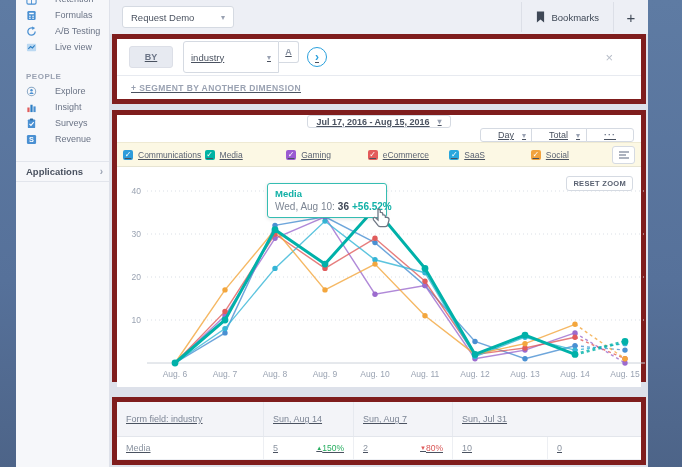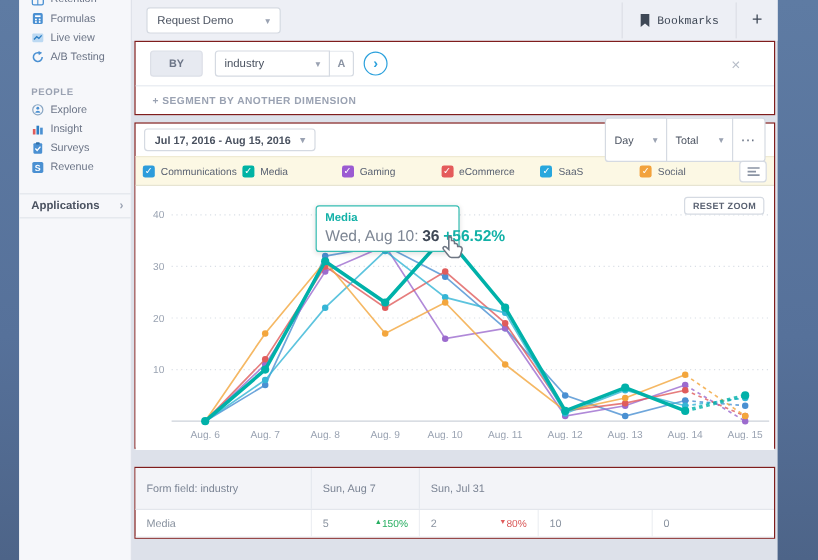--- a/index.html
+++ b/index.html
@@ -6,72 +6,72 @@
   html,body { width:682px; height:467px; overflow:hidden; }
   body {
     font-family:"Liberation Sans", sans-serif;
     background:linear-gradient(180deg,#5e7ba3 0%,#56719a 60%,#4d6488 100%);
     position:relative; color:#4a5260;
   }
   .app { position:absolute; left:16px; top:0; width:632px; height:467px; background:#dde1ea; display:flex; }
 
   
   .sidebar { width:94px; background:#f6f7fa; border-right:1px solid #dfe2ea; padding:0 0 0 10px; overflow:hidden; flex-shrink:0; }
-  .side-item { height:16px; display:flex; align-items:center; gap:5px; font-size:9px; color:#6b7486; cursor:pointer; }
+  .side-item { height:16px; display:flex; align-items:center; gap:18px; font-size:9px; color:#6b7486; cursor:pointer; }
   .side-item svg { flex-shrink:0; }
   .side-item.clipped { margin-top:-9px; }
   .side-heading { margin-top:14px; height:14px; display:flex; align-items:center; font-size:8px; font-weight:bold; letter-spacing:.5px; color:#9aa2b2; }
   .side-apps { margin:14px 0 0 -10px; padding:0 6px 0 10px; height:21px; border-top:1px solid #e2e5ec; border-bottom:1px solid #e2e5ec; display:flex; align-items:center; justify-content:space-between; font-size:9.5px; font-weight:bold; color:#4a5260; cursor:pointer; }
   .side-apps .chev { color:#9aa2b2; font-size:10px; }
 
   
   .main { flex:1; display:flex; flex-direction:column; min-width:0; }
 
   .topbar { height:34px; background:#edeff5; display:flex; align-items:center; padding:0 0 0 12px; }
   .btn { background:#fff; border:1px solid #d5dae2; border-radius:3px; cursor:pointer; color:#4a5260; }
   .report-btn { width:112px; height:22px; display:flex; align-items:center; justify-content:space-between; padding:0 8px; font-size:9.5px;gap:20px; }
   .chev-down { color:#9aa2b2; font-size:8px; }
-  .topbar-right { margin-left:auto; display:flex; align-items:stretch; height:30px;font-family:Liberation Mono, monospace; }
+  .topbar-right { margin-left:auto; display:flex; align-items:stretch; height:30px; }
   .bookmarks { display:flex; align-items:center; gap:6px; padding:0 14px; border-left:1px solid #dcdfe7; border-right:1px solid #dcdfe7; font-size:9.5px; color:#3f4856; cursor:pointer; }
   .plus-btn { width:34px; display:flex; align-items:center; justify-content:center; font-size:15px; color:#3f4856; cursor:pointer; }
 
-  .card { background:#fff; border:1px solid #7f1d1d; margin:0 2px; }
+  .card { background:#fff; border:5px solid #7f1d1d; margin:0 2px;text-decoration:underline; }
 
   
   .q-row1 { height:36px; display:flex; align-items:center; padding:0 12px; position:relative; }
   .by-chip { width:44px; height:22px; background:#e7eaf1; border:1px solid #dcdfe7; border-radius:3px; display:flex; align-items:center; justify-content:center; font-size:9px; font-weight:bold; color:#6b7486; }
   .dim-group { display:flex; margin-left:10px; }
-  .dim-select { width:96px; height:22px; background:#fff; border:1px solid #d5dae2; border-radius:3px 0 0 3px; display:flex; align-items:center; justify-content:space-between; padding:0 7px; font-size:9.5px; cursor:pointer; }
+  .dim-select { width:96px; height:32px; background:#fff; border:1px solid #d5dae2; border-radius:3px 0 0 3px; display:flex; align-items:center; justify-content:space-between; padding:0 7px; font-size:9.5px; cursor:pointer; }
   .letter-btn { width:20px; height:22px; border:1px solid #d5dae2; border-left:none; border-radius:0 3px 3px 0; display:flex; align-items:center; justify-content:center; font-size:9px; font-weight:bold; color:#8a93a3; background:#fff; cursor:pointer; }
   .circle-btn { margin-left:8px; width:20px; height:20px; border:1.5px solid #2aa0dc; border-radius:50%; color:#2aa0dc; display:flex; align-items:center; justify-content:center; font-size:12px; font-weight:bold; background:#fff; cursor:pointer; }
   .close-x { position:absolute; right:28px; color:#b7bdc8; font-size:13px; cursor:pointer; }
   .q-row2 { height:24px; border-top:1px solid #e7eaf0; display:flex; align-items:center; padding:0 14px; font-size:8.5px; font-weight:bold; letter-spacing:.4px; color:#9aa2b2; cursor:pointer; }
   .q-row3 { height:27px; background:#f0f2f7; border-top:1px solid #e7eaf0; display:flex; align-items:center; justify-content:flex-end; padding:0 8px; }
   .show-btn { background:#17a2dd; color:#fff; border:none; border-radius:3px; height:20px; width:46px; font-size:9px; font-weight:bold; cursor:pointer; }
 
   
   .chart-card { margin-top:6px; height:272px; }
-  .chart-toolbar { height:27px; display:flex; align-items:center; padding:0 7px; }
+  .chart-toolbar { height:27px; display:flex; align-items:center; padding:0 7px;flex-direction:column; }
   .date-btn { height:19px; display:flex; align-items:center; gap:8px; padding:0 8px; font-size:9px; font-weight:bold; }
   .toolbar-right { margin-left:auto; display:flex; }
-  .tb-btn { height:37px; display:flex; align-items:center; justify-content:space-between; padding:0 7px; font-size:9px; border-radius:0; margin-left:-1px; gap:8px; }
+  .tb-btn { height:14px; display:flex; align-items:center; justify-content:flex-start; padding:0 17px; font-size:9px; border-radius:0; margin-left:-1px; gap:8px; }
   .tb-btn:first-child { border-radius:3px 0 0 3px; }
   .tb-btn:last-child { border-radius:0 3px 3px 0; }
   .more-btn { font-weight:bold; letter-spacing:1px; color:#6b7486; }
 
   .legend { height:25px; background:#fcf8e4; border-top:1px solid #efead3; border-bottom:1px solid #e7e4d2; display:flex; align-items:center; padding:0 6px; }
   .legend-item { width:87px; display:flex; align-items:center; gap:5px; font-size:8.5px; color:#5a6272; cursor:pointer; }
   .cbx { width:10px; height:10px; border-radius:2px; color:#fff; font-size:8px; line-height:10px; text-align:center; }
   .legend-list-btn { margin-left:auto; width:24px; height:18px; display:flex; align-items:center; justify-content:center; }
 
   .chart-area { position:relative; height:220px; background:#fff; }
   .reset-zoom { position:absolute; top:9px; right:8px; height:15px; padding:0 6px; font-size:7.5px; font-weight:bold; color:#5a6272; letter-spacing:.3px; }
   .tooltip { position:absolute; left:150px; top:16px; width:120px; background:#fff; border:1px solid #35bdb2; border-radius:3px; box-shadow:0 1px 4px rgba(0,0,0,.12); padding:4px 7px 5px; z-index:5; }
   .tooltip .tt-title { font-size:9.5px; font-weight:bold; color:#12b1a7; margin-bottom:2px; }
-  .tooltip .tt-line { font-size:13px; color:#7d8694; display:flex; gap:3px; white-space:nowrap; }
+  .tooltip .tt-line { font-size:10px; color:#7d8694; display:flex; gap:3px; white-space:nowrap; }
   .tooltip .tt-val { color:#3f4856; font-weight:bold; }
   .tooltip .tt-delta { color:#12b1a7; font-weight:bold; }
   .cursor-hand { position:absolute; left:253px; top:40px; z-index:6; }
 
   
   .table-card { margin-top:15px; font-size:9px; }
   .tbl-grid { display:grid; grid-template-columns:147px 90px 99px 95px 1fr; }
   .tbl-head { background:#f3f4f8; border-bottom:1px solid #e3e6ec; color:#7b8494; }
   .tbl-head > div { height:26px; display:flex; align-items:center; padding:17px 9px; border-right:1px solid #e6e9ef; }
   .tbl-head > div:last-child { border-right:none; }
@@ -104,31 +104,31 @@
           <rect x="3.5" y="3" width="5" height="1.6" fill="#fff"></rect>
           <circle cx="4.3" cy="6.8" r=".9" fill="#fff"></circle>
           <circle cx="7.7" cy="6.8" r=".9" fill="#fff"></circle>
           <circle cx="4.3" cy="9" r=".9" fill="#fff"></circle>
           <circle cx="7.7" cy="9" r=".9" fill="#fff"></circle>
         </svg>
       <span>Formulas</span>
     </div>
     <div class="side-item">
       <svg width="11" height="11" viewBox="0 0 12 12">
+          <path d="M10 6 A4 4 0 1 1 7.6 2.4" fill="none" stroke="#4a90d2" stroke-width="1.4"></path>
+          <polygon points="6.6,0.6 10,2.2 6.9,4.4" fill="#4a90d2"></polygon>
+        </svg>
+      <span>A/B Testing</span>
+    </div>
+    <div class="side-item">
+      <svg width="11" height="11" viewBox="0 0 12 12">
           <rect x="1" y="2" width="10" height="8" rx="1" fill="#bcd9f2"></rect>
           <polyline points="2.5,7.5 5,5 7,6.5 9.5,3.8" fill="none" stroke="#2d7fc4" stroke-width="1.2"></polyline>
         </svg>
       <span>Live view</span>
-    </div>
-    <div class="side-item">
-      <svg width="11" height="11" viewBox="0 0 12 12">
-          <path d="M10 6 A4 4 0 1 1 7.6 2.4" fill="none" stroke="#4a90d2" stroke-width="1.4"></path>
-          <polygon points="6.6,0.6 10,2.2 6.9,4.4" fill="#4a90d2"></polygon>
-        </svg>
-      <span>A/B Testing</span>
     </div>
 
     <div class="side-heading">PEOPLE</div>
 
     <div class="side-item">
       <svg width="11" height="11" viewBox="0 0 12 12">
           <circle cx="6" cy="6" r="4.6" fill="none" stroke="#8aa7c4" stroke-width="1.1"></circle>
           <circle cx="6" cy="4.6" r="1.3" fill="#4a90d2"></circle>
           <path d="M3.6 8.6 a2.5 2.5 0 0 1 4.8 0" fill="#4a90d2"></path>
         </svg>
@@ -357,20 +357,21 @@
         </div>
         <svg class="cursor-hand" width="22" height="24" viewBox="0 0 22 24">
           <path d="M8 2 L8 13 L5.6 10.8 C4.2 9.7 2.5 11.3 3.6 12.8 L8.2 18.6 C8.7 19.2 9.4 19.6 10.2 19.6 L15.2 19.6 C16.5 19.6 17.5 18.8 17.8 17.5 L19 13.2 C19.4 11.7 18.4 10.4 16.9 10.4 L15.4 10.4 L15.4 9.7 C15.4 8.6 14.5 7.9 13.5 7.9 L12.8 7.9 L12.8 7.2 C12.8 6.2 12 5.4 10.9 5.4 L10.3 5.4 L10.3 4 C10.3 2.8 9.3 2 8 2 Z" fill="#fff" stroke="#6e7683" stroke-width="1.3"></path>
         </svg>
       </div>
     </div>
 
     <div class="card table-card">
       <div class="tbl-grid tbl-head">
         <div>Form field: industry</div>
+        <div>Sun, Aug 14</div>
         <div>Sun, Aug 7</div>
         <div>Sun, Jul 31</div>
       </div>
 
       <div class="tbl-grid tbl-row">
         <div>Media</div>
         <div>
           <span>5</span>
           <span class="delta up">
             <span class="tri">▲</span>

